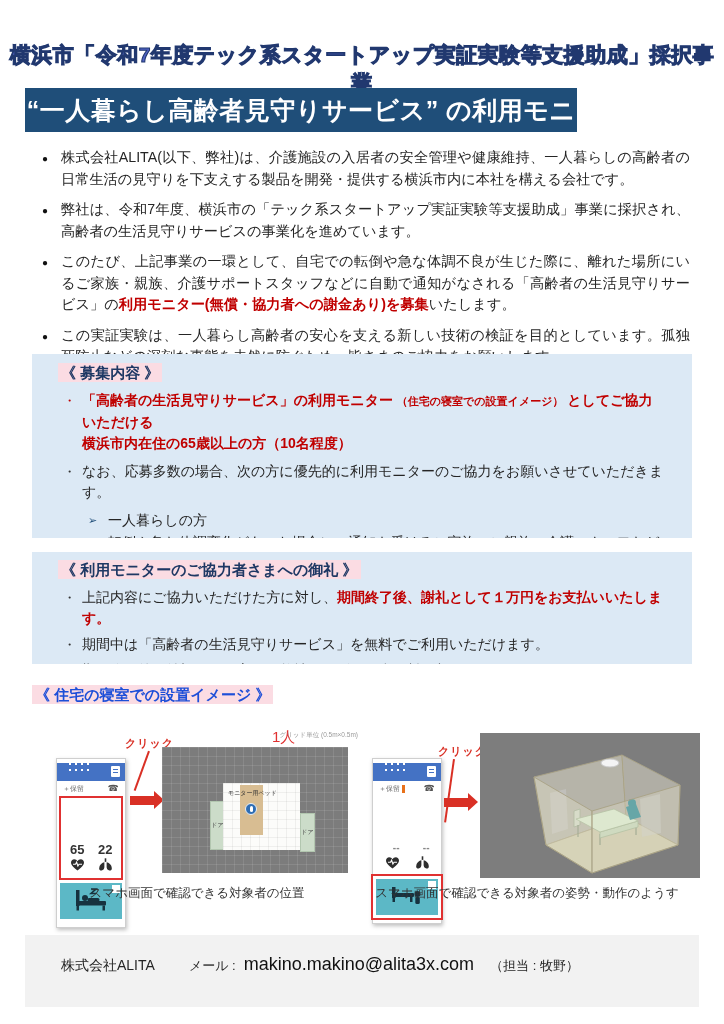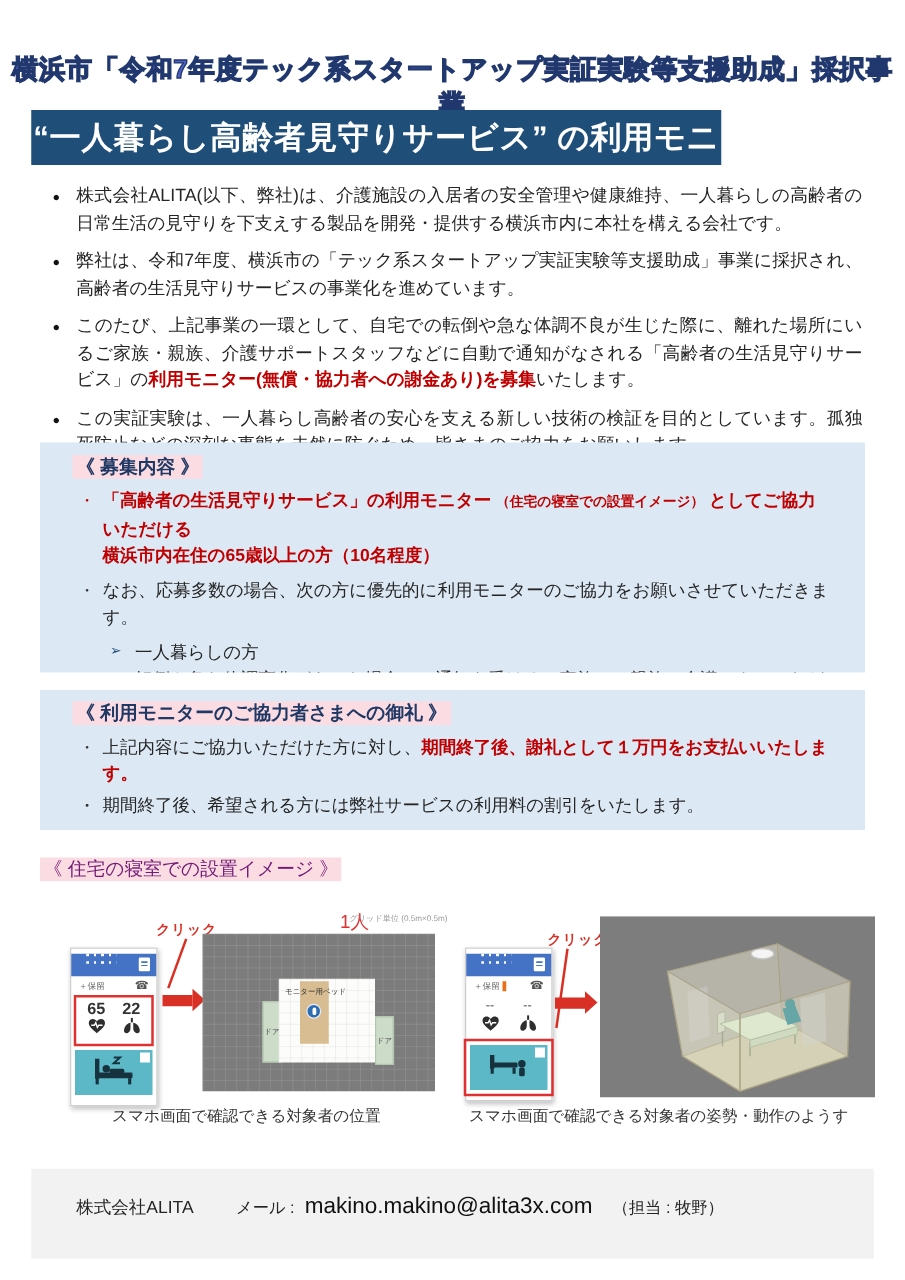--- a/index.html
+++ b/index.html
@@ -26,39 +26,39 @@
   .hl{background:#fbdce3;padding:1px 3px;}
   .li{position:relative;padding-left:24px;font-size:14px;line-height:21px;margin-bottom:7px;}
   .li .mk{position:absolute;left:5px;top:0;font-size:13px;color:#333;}
   .li .mk.redmk{color:#c00000;}
   .note{font-size:11px;}
   .sub{position:relative;padding-left:20px;margin-left:30px;font-size:14px;line-height:21px;margin-bottom:1px;}
   .sub .mk{position:absolute;left:0;top:0;font-size:11px;color:#1f4e79;}
   .box2 .li{margin-bottom:5px;}
 
   
-  .install-h{position:absolute;top:686px;left:32px;font-size:15px;font-weight:normal;color:#701a75;}
+  .install-h{position:absolute;top:686px;left:32px;font-size:15px;font-weight:bold;color:#1d4ed8;}
   .figures{position:absolute;top:722px;left:32px;width:660px;height:185px;}
 
   
   .phone{position:absolute;width:68px;background:#fff;border:1px solid #cfcfcf;box-shadow:1px 2px 4px rgba(0,0,0,.25);}
   .pl{left:24px;top:36px;} .pr{left:340px;top:36px;}
   .ph-head{height:18px;background:#4472c4;position:relative;}
   .dotrow{height:2px;margin:4px 0 0 12px;width:24px;
     background:repeating-linear-gradient(90deg,#fff 0 2px,transparent 2px 6px);}
   .doc{position:absolute;right:5px;top:3px;width:9px;height:11px;background:#fff;border-radius:1px;}
   .doc::after{content:"";position:absolute;left:2px;right:2px;top:3px;height:5px;
     background:repeating-linear-gradient(#4472c4 0 1px,transparent 1px 3px);}
   .ph-row{display:flex;justify-content:space-between;align-items:center;padding:1px 6px;height:13px;}
   .ph-menu{font-size:7px;color:#666;display:flex;align-items:center;gap:2px;}
   .obar{width:3px;height:8px;background:#e8711a;}
   .ph-tel{font-size:9px;color:#555;line-height:1;}
   .vitals{display:flex;justify-content:space-around;padding:2px 2px 3px;margin:0 2px;}
   .pl .vitals{border:2px solid #e03131;}
-  .vit{text-align:center;}
+  .vit{text-align:right;margin-top:43px;}
   .vit .num{font-size:13px;font-weight:bold;color:#333;line-height:14px;}
   .pr .vit .num{font-size:10px;color:#888;}
   .bedpanel{margin:3px 3px 8px;height:36px;background:#5cb8c6;position:relative;
     display:flex;align-items:center;justify-content:center;}
   .pr .bedpanel{outline:2px solid #e03131;outline-offset:3px;}
   .badge{position:absolute;top:2px;right:2px;width:8px;height:8px;background:#fff;}
 
   
   .click{position:absolute;color:#d93025;font-size:11px;font-weight:bold;letter-spacing:1px;}
   .cl{left:93px;top:14px;} .cr{left:406px;top:22px;}
@@ -163,20 +163,21 @@
   </div>
 
   <div class="box box2">
     <div class="sec-h"><span class="hl">《 利用モニターのご協力者さまへの御礼 》</span></div>
     <div class="li">
       <span class="mk">・</span>
       <span>上記内容にご協力いただけた方に対し、</span><span class="red bold">期間終了後、謝礼として１万円をお支払いいたします。</span>
     </div>
     <div class="li">
       <span class="mk">・</span>
+      <span>期間中は「高齢者の生活見守りサービス」を無料でご利用いただけます。</span>
     </div>
     <div class="li">
       <span class="mk">・</span>
       <span>期間終了後、希望される方には弊社サービスの利用料の割引をいたします。</span>
     </div>
   </div>
 
   <div class="install-h"><span class="hl">《 住宅の寝室での設置イメージ 》</span></div>
 
   <div class="figures">

